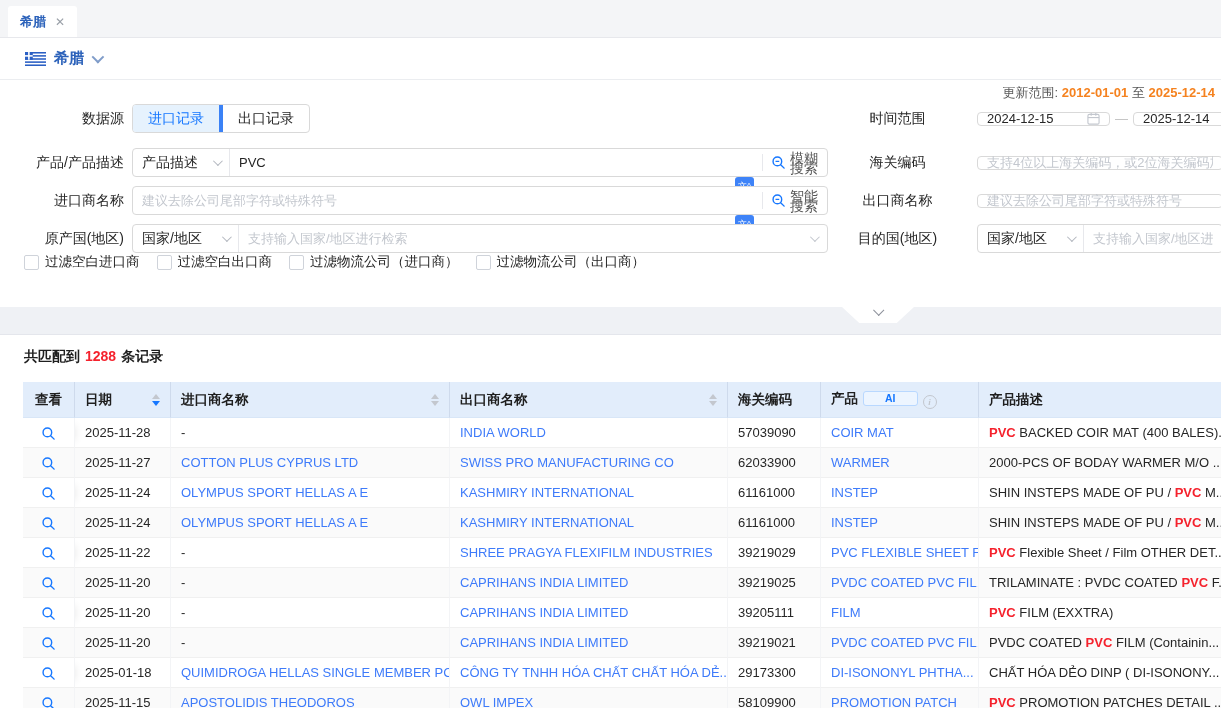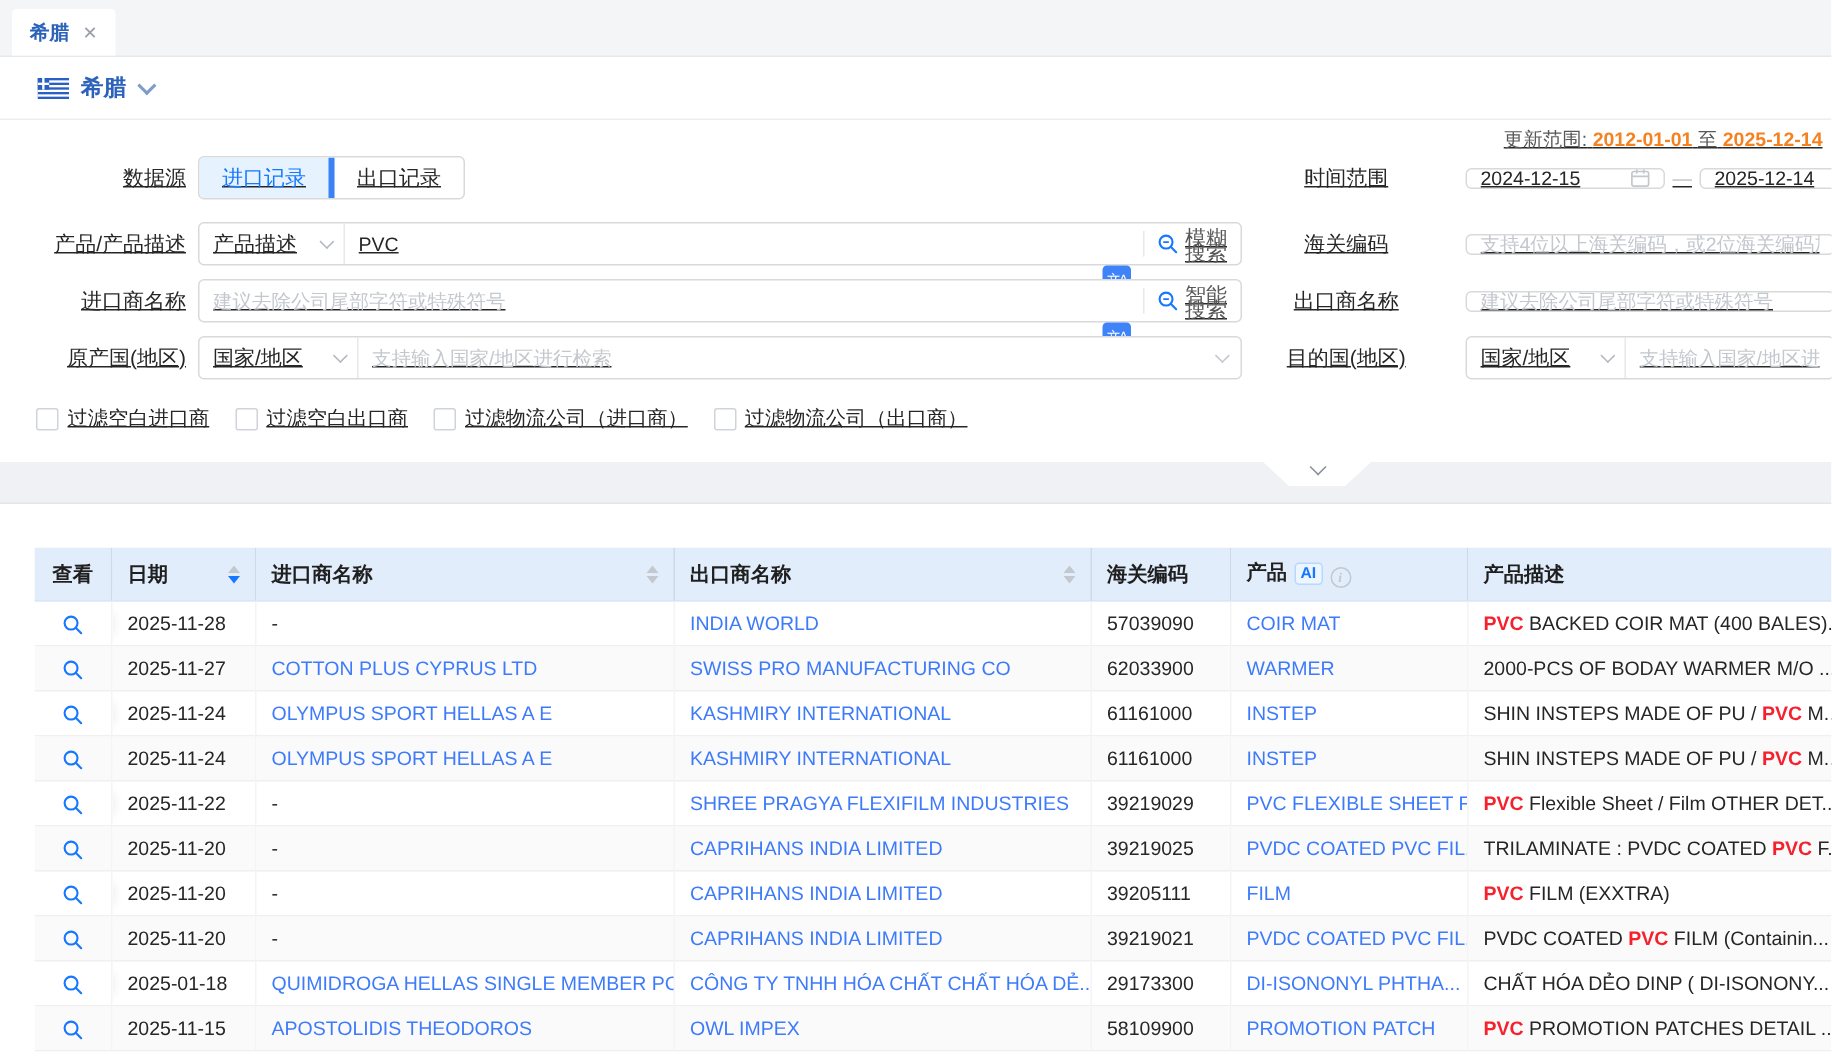--- a/index.html
+++ b/index.html
@@ -14,21 +14,21 @@
   .tab-close { color:#9aa0a8; font-weight:normal; font-size:12px; cursor:pointer; }
 
   
   .pagehead { height:42px; display:flex; align-items:center; padding-left:25px; gap:8px;
     border-bottom:1px solid #ebedf0; }
   .pagehead .title { font-size:15px; font-weight:bold; color:#2c62ba; }
   .caret-dn-sm { width:9px; height:9px; border-right:2px solid #7f9cc9; border-bottom:2px solid #7f9cc9;
     transform:rotate(45deg) translateY(-2px); }
 
   
-  .filterpanel { padding-top:4px; position:relative;text-decoration:underline; }
+  .filterpanel { padding-top:4px; position:relative; }
   .update-line { text-align:right; padding-right:6px; font-size:13px; color:#595959; height:18px; line-height:18px; }
   .update-line b { color:#f5821f; }
   .frow { display:flex; align-items:center; margin-top:9px; }
   .frow.first { margin-top:2px; }
   .lbl-l { width:132px; flex:none; text-align:right; padding-right:8px; font-size:14px; color:#262626; }
   .fld-l { width:696px; flex:none; display:flex; align-items:center; }
   .lbl-r { width:149px; flex:none; text-align:center; padding-right:10px; font-size:14px; color:#262626; }
   .fld-r { width:246px; flex:none; display:flex; align-items:center; }
 
   .toggle { display:inline-flex; border:1px solid #d9d9d9; border-radius:4px; overflow:hidden; height:29px; background:#fff; }
@@ -52,21 +52,21 @@
   .ig-input input { border:none; outline:none; width:100%; font-size:13px; color:#262626; font-family:inherit; }
   .ig-input input::placeholder { color:#c3c7ce; }
   .trans-ic { flex:none; width:19px; height:19px; border-radius:3px; background:#3e83f8; color:#fff;
     font-size:9px; display:flex; align-items:center; justify-content:center; cursor:pointer; letter-spacing:-1px;margin-top:48px; }
   .ig-div { width:1px; height:17px; background:#e7e8ec; margin:0 8px; flex:none; }
   .srch-btn { flex:none; display:flex; align-items:center; gap:4px; padding-right:9px; cursor:pointer; }
   .srch-txt { font-size:14px; line-height:10px; color:#595959; }
   .end-caret { width:7px; height:7px; border-right:1.5px solid #c3c7ce; border-bottom:1.5px solid #c3c7ce;
     transform:rotate(45deg) translateY(-2px); margin:0 10px 0 6px; flex:none; }
 
-  .cbrow { display:flex; align-items:flex-end; gap:17px; padding-left:24px; margin-top:17px; padding-bottom:20px; }
+  .cbrow { display:flex; align-items:flex-end; gap:17px; padding-left:24px; padding-bottom:36px; }
   .cbitem { display:flex; align-items:center; gap:6px; cursor:pointer; }
   .cb { width:15px; height:15px; border:1px solid #cfd3da; border-radius:2px; background:#fff; flex:none; }
   .cblabel { font-size:13.5px; color:#262626; }
 
   
   .band { height:28px; background:#eff1f5; border-bottom:1px solid #e4e6ec; position:relative; }
   .collapse-handle { position:absolute; left:842px; top:0; width:72px; height:16px; background:#fff;
     clip-path:polygon(0 0,100% 0,76% 100%,24% 100%); display:flex; align-items:flex-start;
     justify-content:center; cursor:pointer; }
   .collapse-handle .chev { width:8px; height:8px; border-right:1.6px solid #8c909a; border-bottom:1.6px solid #8c909a;
@@ -88,21 +88,21 @@
   tr.alt td { background:#fafafa; }
   .view-col { text-align:center; box-shadow:8px 0 8px -8px rgba(0,0,0,0.10); }
   .th-flex { display:flex; align-items:center; justify-content:space-between; }
   .sorter { display:inline-flex; flex-direction:column; gap:2px; margin-left:6px; }
   .c-up { width:0; height:0; border-left:4px solid transparent; border-right:4px solid transparent;
     border-bottom:5px solid #c3c7ce; }
   .c-dn { width:0; height:0; border-left:4px solid transparent; border-right:4px solid transparent;
     border-top:5px solid #c3c7ce; }
   .c-dn.active { border-top-color:#1677ff; }
   .ai-badge { display:inline-block; font-size:10.5px; font-weight:bold; color:#1677ff; background:#edf5ff;
-    border:1px solid #b9d8ff; border-radius:3px; padding:0 3px; line-height:13px; margin-left:5px; vertical-align:1px; }
+    border:1px solid #b9d8ff; border-radius:3px; padding:0 21px; line-height:13px; margin-left:5px; vertical-align:1px; }
   .info-ic { display:inline-flex; width:14px; height:14px; border:1px solid #c3c7ce; border-radius:50%;
     color:#c3c7ce; font-size:9px; align-items:center; justify-content:center; margin-left:5px;
     vertical-align:-2px; font-style:italic; font-family:"Liberation Serif",serif; }
   a.lnk { color:#3e7bfa; text-decoration:none; cursor:pointer; }
   .hl { color:#f5222d; font-weight:bold; }
   .mag { vertical-align:middle; cursor:pointer; }
 </style>
 </head>
 <body>
 
@@ -268,20 +268,23 @@
     </div>
 </div>
 
 <div class="band">
   <div class="collapse-handle">
     <span class="chev"></span>
   </div>
 </div>
 
 <div class="results">
+  <div class="summary">
+    <span>共匹配到</span><span class="cnt">1288</span><span>条记录</span>
+  </div>
 
   <div class="tablewrap">
     <table>
       <colgroup>
         <col style="width:52px">
           <col style="width:96px">
           <col style="width:279px">
           <col style="width:278px">
         <col style="width:93px">
           <col style="width:158px">

